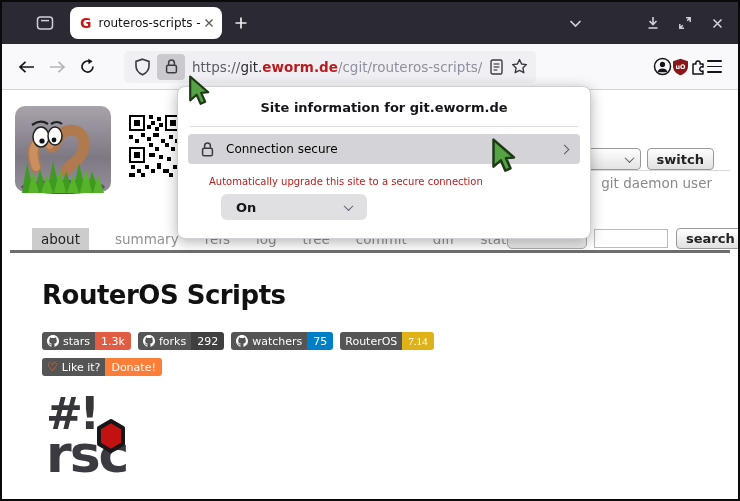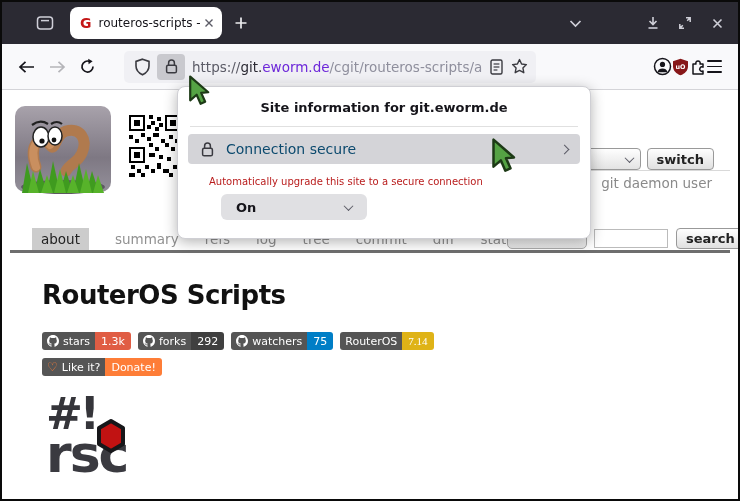--- a/index.html
+++ b/index.html
@@ -28,21 +28,21 @@
   .toolbar { position:absolute; left:0; top:42px; width:736px; height:46px;
     background:#f9f9fb; border-bottom:1px solid #d4d4d8;
     display:flex; align-items:center; padding:0 10px; }
   .navbtn { width:30px; height:30px; display:flex; align-items:center; justify-content:center; }
   .urlbar { margin-left:22px; width:412px; height:32px; background:#f0f0f4; border-radius:5px;
     display:flex; align-items:center; padding:0 8px; }
   .lockbtn { width:28px; height:26px; background:#c9c9ce; border-radius:4px;
     display:flex; align-items:center; justify-content:center; margin-left:6px; }
   .urltext { flex:1; font-size:13.5px; margin-left:7px; white-space:nowrap; overflow:hidden; color:#5b5b66; }
   .urltext .host { color:#2b2a33; }
-  .urltext .domain { color:#6d28d9; font-weight:normal; }
+  .urltext .domain { color:#b91c1c; font-weight:bold; }
   .urltext .path { color:#8f8f9d; }
   .pillicon { display:flex; margin-left:8px; }
   .ricons { display:flex; align-items:center; margin-left:auto; margin-right:6px; }
   .burger { display:flex; flex-direction:column; gap:3.5px; }
   .burger i { display:block; width:15px; height:1.8px; background:#15141a; border-radius:1px; }
   
   .page { position:absolute; left:0; top:89px; width:736px; height:408px; background:#fff; }
   .wormlogo { position:absolute; left:12px; top:14px; }
   .qrcode { position:absolute; left:127px; top:24px; }
   .branchrow { position:absolute; right:24px; top:57px; display:flex; gap:6px; }
@@ -75,21 +75,21 @@
   .rsc-top { font-size:44px; font-weight:bold; letter-spacing:-3px; line-height:0.8; }
   .rsc-bottom { font-size:52px; font-weight:bold; letter-spacing:-2px; line-height:0.82; margin-top:2px; color:#3a3a40; }
   .rsc-hex { position:absolute; left:48px; top:22px; }
   
   .popup { position:absolute; left:175px; top:84px; width:414px; height:153px; background:#fff;
     border:1px solid #cfcfd4; border-radius:8px; box-shadow:0 3px 14px rgba(0,0,0,0.3); z-index:20; }
   .popup-title { text-align:center; font-size:13px; font-weight:bold; color:#15141a; margin-top:13px; }
   .popup-divider { height:1px; background:#e0e0e0; margin:11px 12px 0 12px; }
   .securerow { margin:7px 10px 0 10px; height:30px; background:#d4d4d8; border-radius:4px;
     display:flex; align-items:center; padding:0 12px; }
-  .securerow .lbl { font-size:14px; color:#0c4a6e; margin-left:11px; }
+  .securerow .lbl { font-size:12px; color:#000000; margin-left:11px; }
   .securerow .chev { margin-left:auto; }
   .upgradetext { margin:12px 0 0 31px; font-size:10px; color:#b91c1c; }
   .toggle { margin:7px 0 0 43px; width:146px; height:26px; background:#e0e0e3; border-radius:6px;
     display:flex; align-items:center; padding:0 15px; }
   .toggle .tlabel { font-size:13px; font-weight:bold; color:#15141a; }
   .toggle .chev { margin-left:auto; }
   
   .chev { width:7px; height:7px; border-right:1.6px solid #5b5b66; border-bottom:1.6px solid #5b5b66;
     display:inline-block; }
   .chev.down { transform:rotate(45deg) translate(-1px,-1px); }

